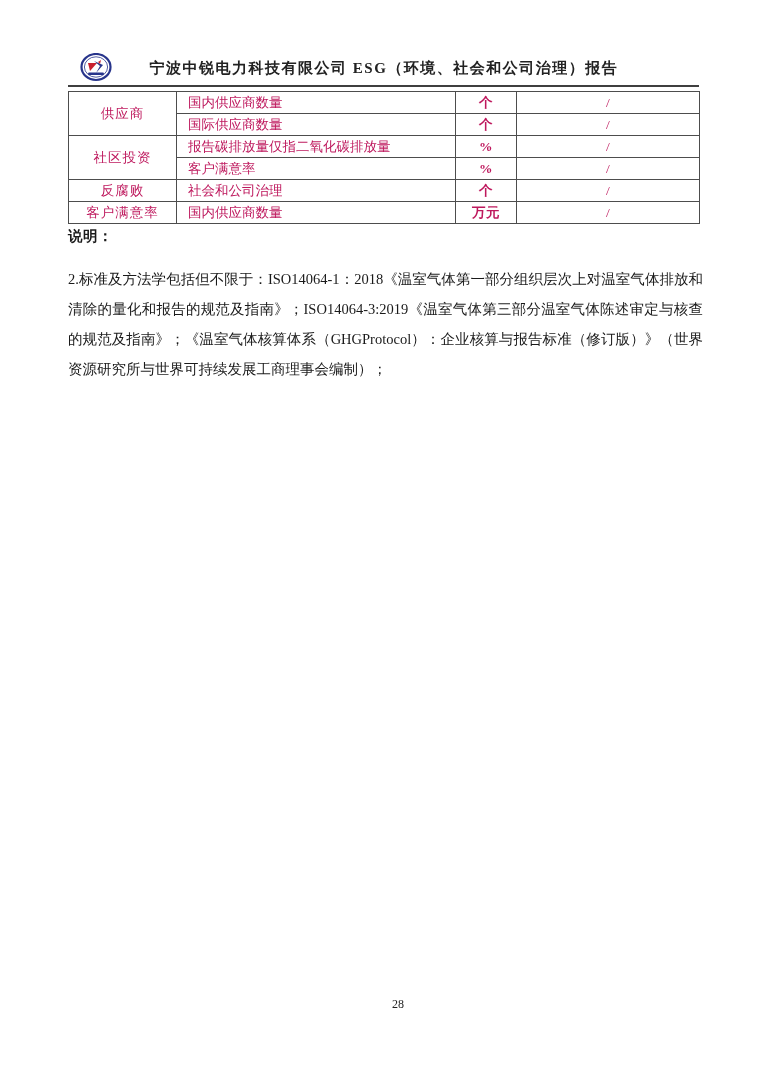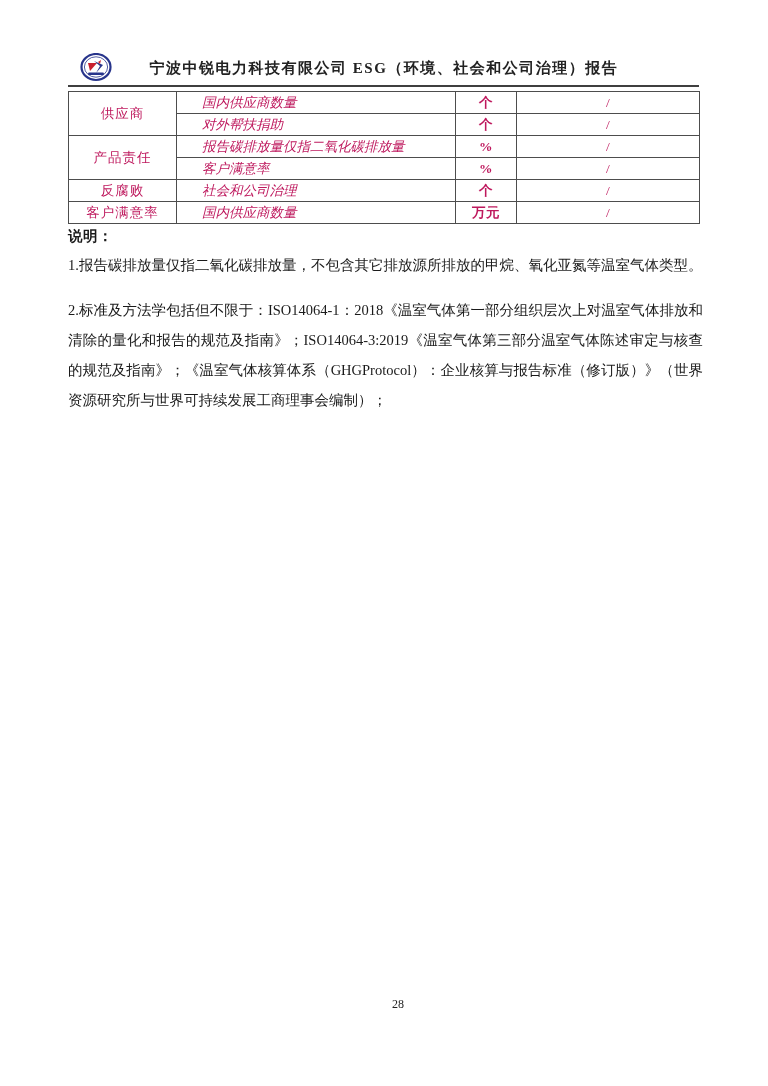--- a/index.html
+++ b/index.html
@@ -41,30 +41,30 @@
   }
   table.esg td {
     border: 1px solid #4d4d4d;
     height: 22px;
     padding: 0 4px;
     text-align: center;
     vertical-align: middle;
     overflow: hidden;
     white-space: nowrap;
   }
-  table.esg td.item { text-align: left; padding-left: 25px; font-style: italic; }
+  table.esg td.item { text-align: left; padding-left: 11px; }
   table.esg td.unit { font-weight: 600; letter-spacing: 0.5px; }
   table.esg td.cat  { letter-spacing: 1px; }
 
   
   .notes {
     position: absolute; left: 68px; top: 227px; width: 635px;
     font-size: 14.5px; color: #1a1a1a;
   }
-  .notes-label { font-weight: bold; font-size: 14.5px; margin-bottom: 6px; letter-spacing: 0.5px; }
+  .notes-label { font-weight: bold; font-size: 14.5px; margin-bottom: 18px; letter-spacing: 0.5px; }
   .note-p1 { line-height: 26px; text-align: justify; text-justify: inter-ideograph; }
   .note-p2 { margin-top: 17px; line-height: 30px; text-align: justify; text-justify: inter-ideograph; }
 
   
   .page-number {
     position: absolute; left: 0; top: 997px; width: 768px;
     text-align: center; font-size: 12px; color: #222; padding-left: 28px;
   }
 </style>
 </head>
@@ -94,26 +94,26 @@
         <col style="width:183px">
     </colgroup>
     <tbody>
       <tr>
         <td class="cat" rowspan="2">供应商</td>
         <td class="item">国内供应商数量</td>
         <td class="unit">个</td>
         <td class="val">/</td>
       </tr>
       <tr>
-        <td class="item">对外帮扶捐助</td>
+        <td class="item">国际供应商数量</td>
         <td class="unit">个</td>
         <td class="val">/</td>
       </tr>
       <tr>
-        <td class="cat" rowspan="2">产品责任</td>
+        <td class="cat" rowspan="2">社区投资</td>
         <td class="item">报告碳排放量仅指二氧化碳排放量</td>
         <td class="unit">%</td>
         <td class="val">/</td>
       </tr>
       <tr>
         <td class="item">客户满意率</td>
         <td class="unit">%</td>
         <td class="val">/</td>
       </tr>
       <tr>
@@ -126,19 +126,18 @@
         <td class="cat">客户满意率</td>
         <td class="item">国内供应商数量</td>
         <td class="unit">万元</td>
         <td class="val">/</td>
       </tr>
     </tbody>
   </table>
 
   <div class="notes">
     <div class="notes-label">说明：</div>
-    <div class="note-p1">1.报告碳排放量仅指二氧化碳排放量，不包含其它排放源所排放的甲烷、氧化亚氮等温室气体类型。</div>
     <div class="note-p2">2.标准及方法学包括但不限于：ISO14064-1：2018《温室气体第一部分组织层次上对温室气体排放和清除的量化和报告的规范及指南》；ISO14064-3:2019《温室气体第三部分温室气体陈述审定与核查的规范及指南》；《温室气体核算体系（GHGProtocol）：企业核算与报告标准（修订版）》（世界资源研究所与世界可持续发展工商理事会编制）；</div>
   </div>
 
   <div class="page-number">28</div>
 
 </div>
 
 </body></html>

